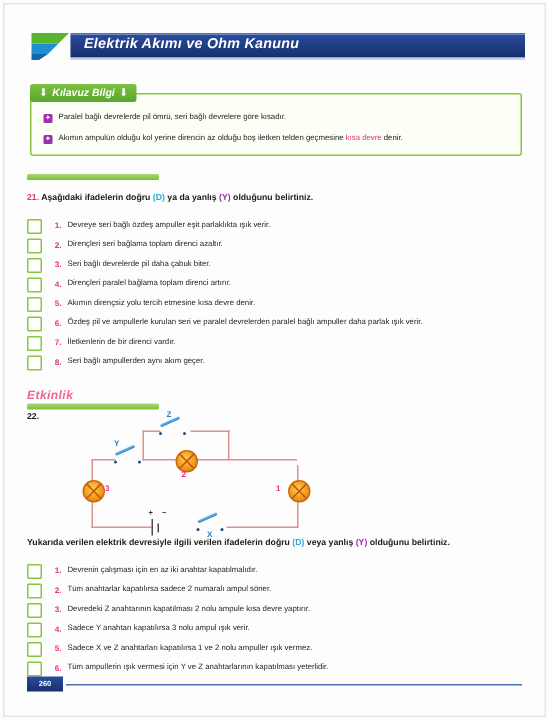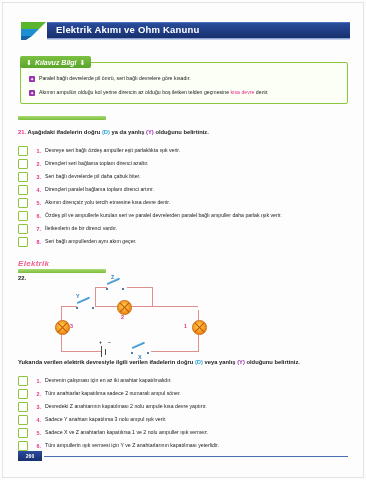--- a/index.html
+++ b/index.html
@@ -10,21 +10,21 @@
     overflow:hidden;
     position:relative;
   }
   .page{
     position:absolute;inset:0;
     background:#fdfdfd;
     padding:0;
   }
   
   .header{
-    position:absolute;left:20px;top:22px;width:330px;height:17px;
+    position:absolute;left:20px;top:22px;width:330px;height:17px;font-style:italic;
   }
   .header-bar{
     position:absolute;left:27px;top:0;right:0;height:15px;
     background:linear-gradient(#2a4c9b,#17306e);
     border-top:1px solid #4c6fc0;
     border-bottom:1px solid #8fa4d6;
     box-shadow:0 1px 0 #c7d0e8;
   }
   .header-title{
     position:absolute;left:36px;top:1px;
@@ -243,21 +243,21 @@
       <span class="cb-txt">İletkenlerin de bir direnci vardır.</span>
     </div>
     <div class="cb-item">
       <span class="cb-box"></span>
       <span class="cb-idx">8.</span>
       <span class="cb-txt">Seri bağlı ampullerden aynı akım geçer.</span>
     </div>
   </div>
 
   <div class="sec" style="top:259px;">
-    <div class="sec-label">Elektrik</div>
+    <div class="sec-label">Etkinlik</div>
     <div class="sec-rule"></div>
   </div>
 
   <div class="q-head" style="top:275px;">22.</div>
 
   <div class="circuit">
 
     <div class="wire v" style="left:6px;  top:24px; height:46px;"></div>
     <div class="wire h" style="left:6px;  top:69px; width:40px;"></div>
     <div class="wire h" style="left:96px; top:69px; width:48px;"></div>

